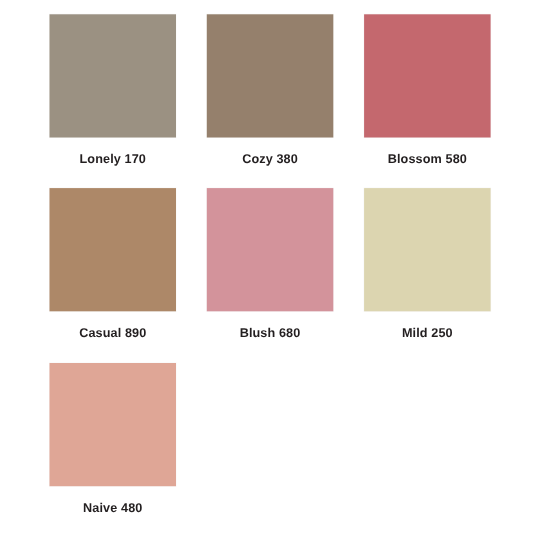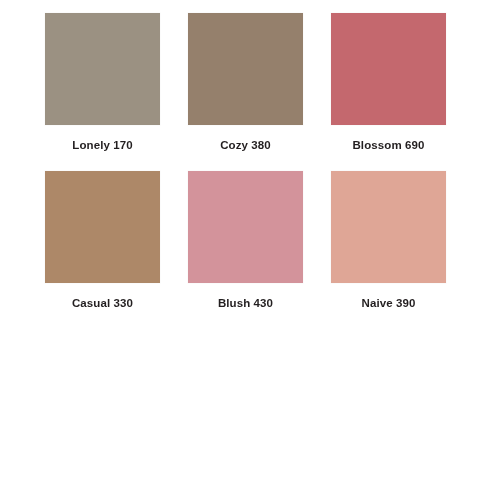--- a/index.html
+++ b/index.html
@@ -62,34 +62,38 @@
     <div class="swatch-label">Lonely 170</div>
   </div>
 
   <div class="swatch-cell">
     <div class="swatch-chip" style="background-color: rgb(149, 128, 108);"></div>
     <div class="swatch-label">Cozy 380</div>
   </div>
 
   <div class="swatch-cell">
     <div class="swatch-chip" style="background-color: rgb(196, 104, 110);"></div>
-    <div class="swatch-label">Blossom 690</div>
+    <div class="swatch-label">Blossom 580</div>
   </div>
 
 
   <div class="swatch-cell">
     <div class="swatch-chip" style="background-color: rgb(173, 136, 104);"></div>
-    <div class="swatch-label">Casual 330</div>
+    <div class="swatch-label">Casual 890</div>
   </div>
 
   <div class="swatch-cell">
     <div class="swatch-chip" style="background-color: rgb(211, 147, 155);"></div>
-    <div class="swatch-label">Blush 430</div>
+    <div class="swatch-label">Blush 680</div>
   </div>
 
 
+  <div class="swatch-cell">
+    <div class="swatch-chip" style="background-color: rgb(220, 213, 176);"></div>
+    <div class="swatch-label">Mild 250</div>
+  </div>
 
   <div class="swatch-cell">
     <div class="swatch-chip" style="background-color: rgb(223, 166, 150);"></div>
-    <div class="swatch-label">Naive 390</div>
+    <div class="swatch-label">Naive 480</div>
   </div>
 
 </div>
 
 </body></html>

